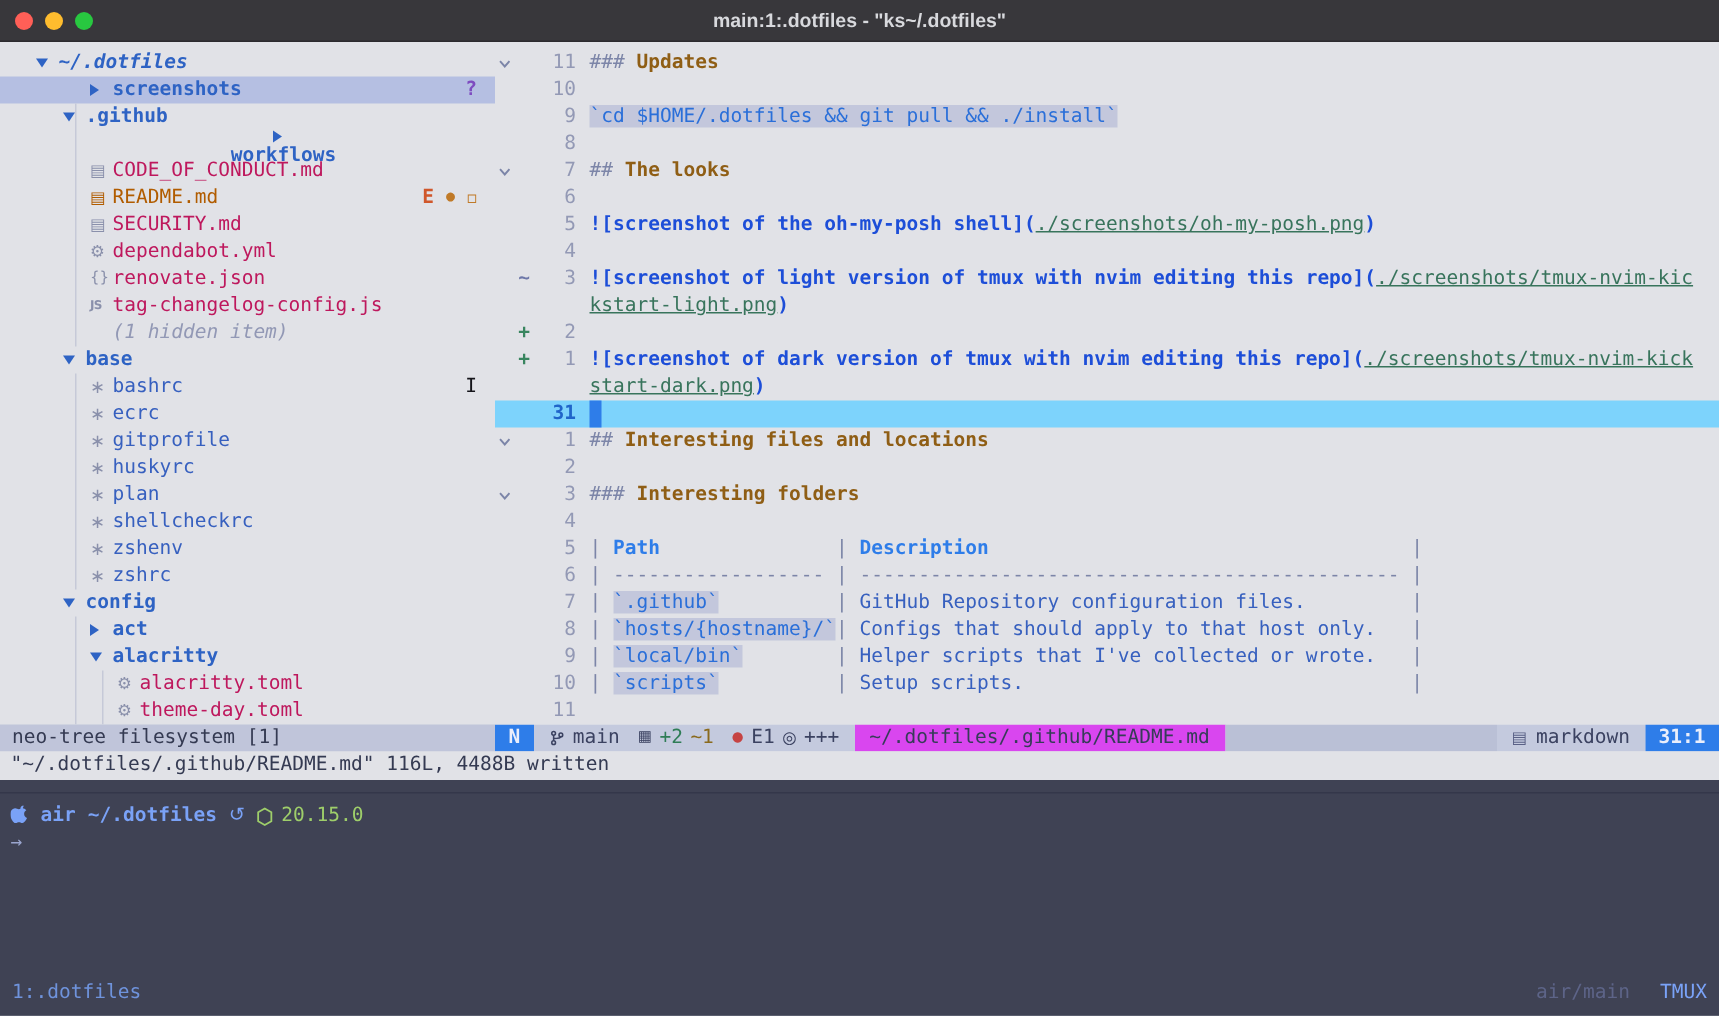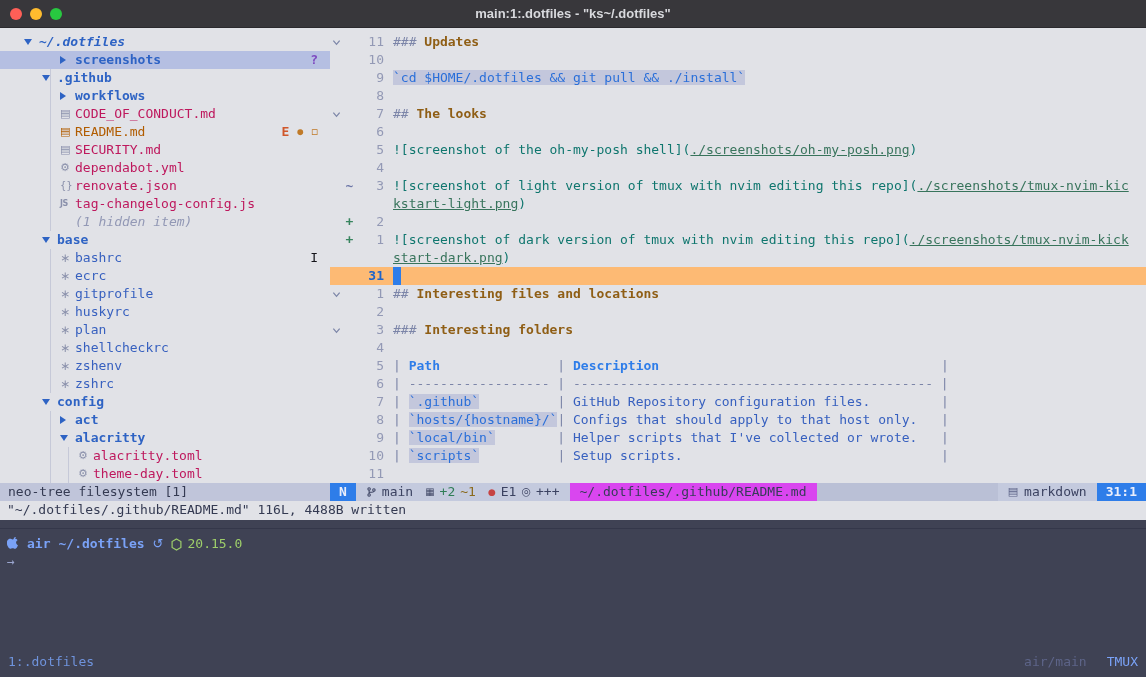--- a/index.html
+++ b/index.html
@@ -42,35 +42,35 @@
   .ntmarks { margin-left:auto; display:flex; gap:8px; align-items:center; }
   .mark-untracked { color:#7e4bc0; font-weight:bold; }
   .mark-e { color:#d0572b; font-weight:bold; }
   .mark-dot { color:#c07a28; font-size:10px; }
   .mark-sq { color:#c07a28; font-size:11px; }
   .mark-ibeam { color:#14141a; }
   .guide { position:absolute; width:1px; background:#c6c9d8; }
 
   .editor { position:absolute; top:5px; left:330px; right:0; height:450px; overflow:hidden; }
   .eline { display:flex; height:18px; line-height:18px; white-space:pre; }
-  .eline.cursorline { background:#fdba74; }
+  .eline.cursorline { background:#7dd3fc; }
   .fold { width:13px; flex:none; text-align:center; }
   .fold svg { margin-top:5px; }
   .sign { width:13px; flex:none; text-align:center; color:#3760bf; }
   .sign.add { color:#38855f; font-weight:bold; }
   .sign.chg { color:#6d77a8; font-weight:bold; }
   .lnum { width:28px; flex:none; text-align:right; color:#9399b5; }
   .cursorline .lnum { color:#2065c9; font-weight:bold; }
   .etext { padding-left:9px; flex:none; }
   .cursor { display:inline-block; width:8px; background:#2e7de9; }
   .s-p { color:#7c85a8; }
   .s-h { color:#8f5e15; font-weight:bold; }
   .s-t { color:#3760bf; }
   .s-c { color:#2a6fd9; background:#c3c7dc; }
-  .s-l { color:#0f766e; }
+  .s-l { color:#1d4ed8;font-weight:bold; }
   .s-u { color:#38745c; text-decoration:underline; }
   .s-th { color:#2e7de9; font-weight:bold; }
 
   
   .statusrow { position:absolute; left:0; right:0; top:455px; height:18px; display:flex; }
   .nt-status { width:330px; flex:none; background:#c0c5da; color:#343a52; padding-left:8px; }
   .lualine { flex:1; display:flex; align-items:stretch; overflow:hidden; }
   .seg { display:inline-flex; align-items:center; }
   .seg-a { background:#2e7de9; color:#eaeefb; font-weight:bold; padding:0 9px; }
   .seg-b { background:#c4cade; color:#3b4261; padding:0 10px; gap:12px; }
@@ -124,21 +124,21 @@
     <div class="nvim">
 
       <div class="neotree" id="neotree-rows">
         <div class="guide" style="left:50px; top:36px;  height:162px;"></div>
         <div class="guide" style="left:50px; top:216px; height:144px;"></div>
         <div class="guide" style="left:50px; top:378px; height:72px;"></div>
         <div class="guide" style="left:68px; top:414px; height:36px;"></div>
       <div class="ntrow" style="padding-left: 24px;"><span class="ntpre"><i class="tri-d"></i></span><span class="ntlabel nt-root">~/.dotfiles</span></div>
           <div class="ntrow sel" style="padding-left: 60px;"><span class="ntpre"><i class="tri-r"></i></span><span class="ntlabel nt-folder">screenshots</span><span class="ntmarks"><span class="mark-untracked">?</span></span></div>
           <div class="ntrow" style="padding-left: 42px;"><span class="ntpre"><i class="tri-d"></i></span><span class="ntlabel nt-folder">.github</span></div>
-          <div class="ntrow" style="padding-left: 60px;"><span class="ntpre"><i class="tri-r"></i></span><span class="ntlabel nt-folder">workflows</span></div>
+          <div class="ntrow" style="padding-left: 60px; flex-direction: column;"><span class="ntpre"><i class="tri-r"></i></span><span class="ntlabel nt-folder">workflows</span></div>
           <div class="ntrow" style="padding-left: 60px;"><span class="ntpre nticon">▤</span><span class="ntlabel nt-file">CODE_OF_CONDUCT.md</span></div>
           <div class="ntrow" style="padding-left: 60px;"><span class="ntpre nticon ic-orange">▤</span><span class="ntlabel nt-orange">README.md</span><span class="ntmarks"><span class="mark-e">E</span><span class="mark-dot">●</span><span class="mark-sq">◻</span></span></div>
           <div class="ntrow" style="padding-left: 60px;"><span class="ntpre nticon">▤</span><span class="ntlabel nt-file">SECURITY.md</span></div>
           <div class="ntrow" style="padding-left: 60px;"><span class="ntpre nticon">⚙</span><span class="ntlabel nt-file">dependabot.yml</span></div>
           <div class="ntrow" style="padding-left: 60px;"><span class="ntpre nticon ic-json">{}</span><span class="ntlabel nt-file">renovate.json</span></div>
           <div class="ntrow" style="padding-left: 60px;"><span class="ntpre nticon ic-js">JS</span><span class="ntlabel nt-file">tag-changelog-config.js</span></div>
           <div class="ntrow" style="padding-left: 60px;"><span class="ntpre"></span><span class="ntlabel nt-hidden">(1 hidden item)</span></div>
           <div class="ntrow" style="padding-left: 42px;"><span class="ntpre"><i class="tri-d"></i></span><span class="ntlabel nt-folder">base</span></div>
           <div class="ntrow" style="padding-left: 60px;"><span class="ntpre nticon ic-shell">∗</span><span class="ntlabel nt-shell">bashrc</span><span class="ntmarks"><span class="mark-ibeam">I</span></span></div>
           <div class="ntrow" style="padding-left: 60px;"><span class="ntpre nticon ic-shell">∗</span><span class="ntlabel nt-shell">ecrc</span></div>

